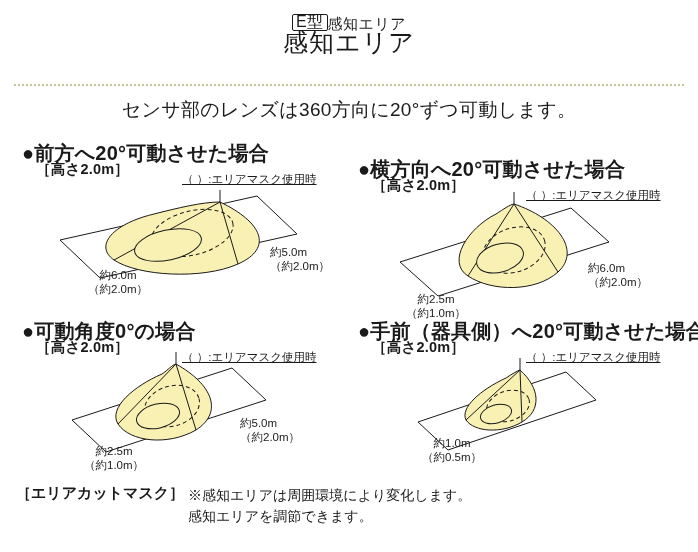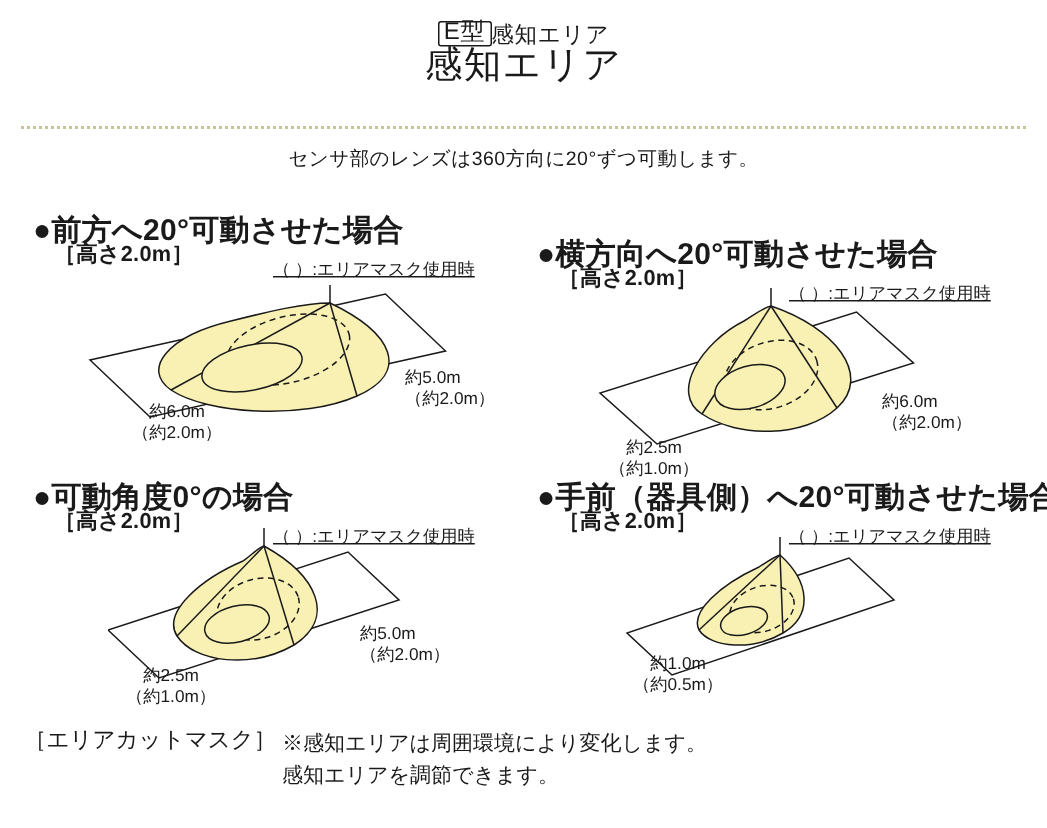--- a/index.html
+++ b/index.html
@@ -63,21 +63,21 @@
     width: 670px;
     border-top: 2px dotted #c8c49a;
   }
 
   
   .intro {
     position: absolute;
     top: 97px;
     width: 698px;
     text-align: center;
-    font-size: 13px;
+    font-size: 19px;
     letter-spacing: 0.3px;
   }
 
   
   .panel {
     position: absolute;
   }
   .panel-title {
     font-size: 20px;
     font-weight: bold;
@@ -119,21 +119,21 @@
     position: absolute;
     left: 16px;
     top: 484px;
     width: 666px;
   }
   .footer-label {
     position: absolute;
     left: 0;
     top: 0;
     font-size: 15px;
-    font-weight: normal;
+    font-weight: bold;
     white-space: nowrap;
   }
   .footer-body {
     position: absolute;
     left: 172px;
     top: 1px;
     font-size: 14px;
     line-height: 21px;
   }
   .footer-body div { white-space: nowrap; }

